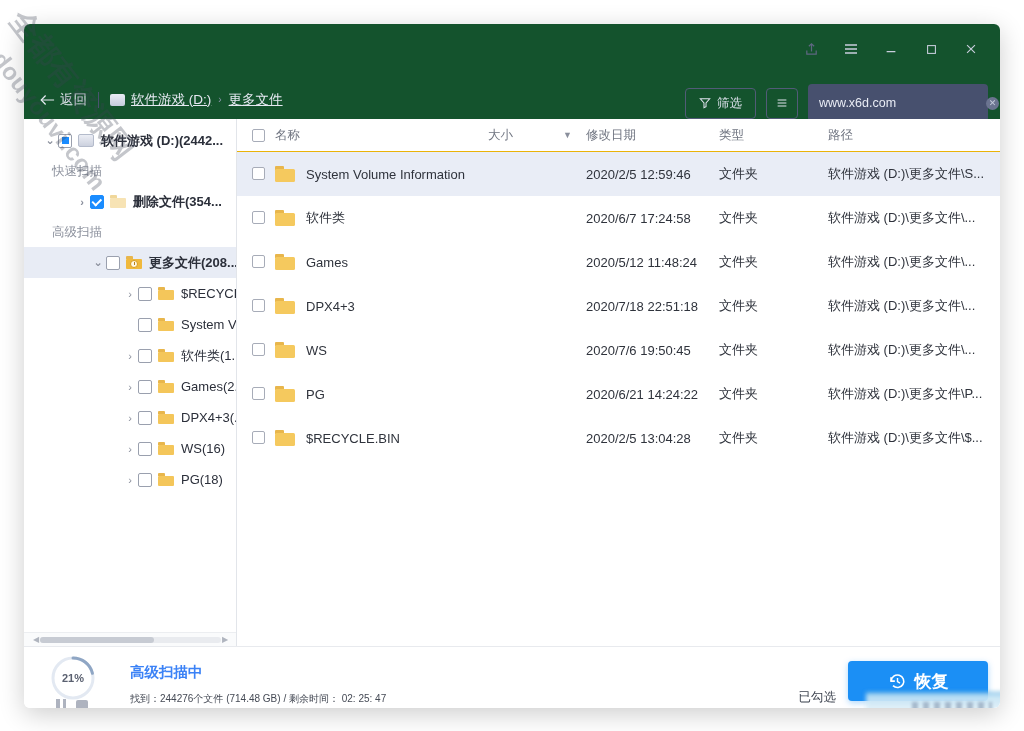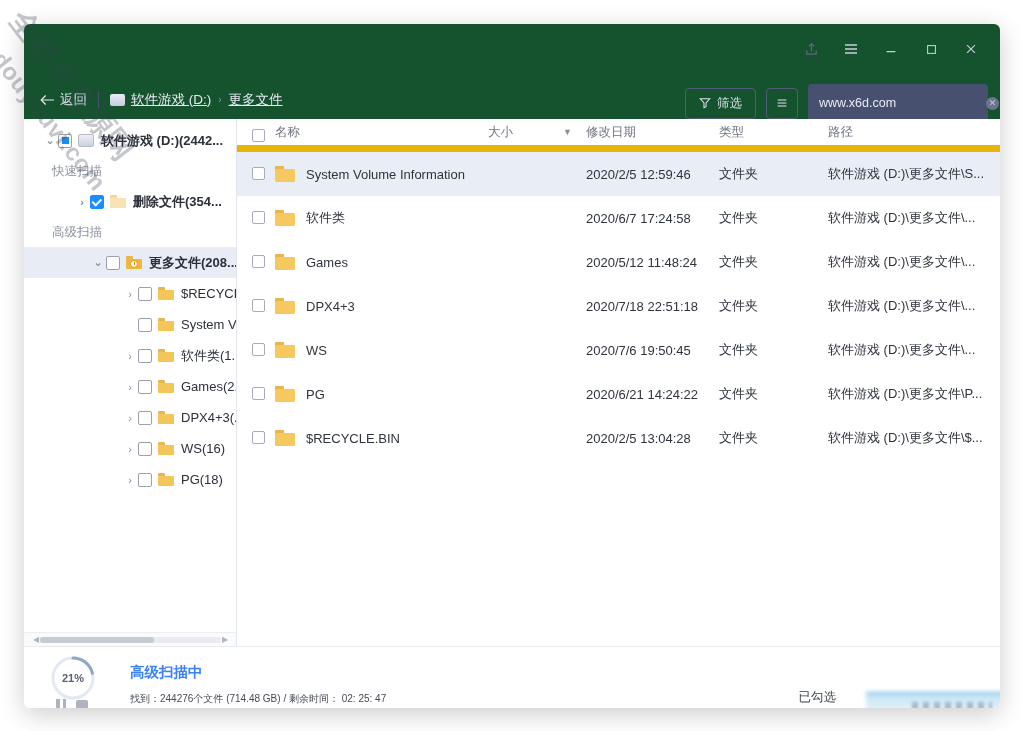--- a/index.html
+++ b/index.html
@@ -171,21 +171,21 @@
     display:flex; align-items:center; padding:0 8px;
   }
   .sb-track { flex:1; height:6px; background:#e9ebef; border-radius:3px; position:relative; }
   .sb-thumb { position:absolute; left:0; top:0; width:63%; height:6px; background:#c7cbd3; border-radius:3px; }
   .sb-arrow { color:#b0b5bf; font-size:8px; width:8px; text-align:center; }
 
   
   .filelist { position:absolute; left:213px; top:0; width:763px; height:527px; background:#fff; }
   .lhead {
     height:33px; display:flex; align-items:center;
-    border-bottom:7px solid #eab308; font-size:12.5px; color:#6f7480;
+    border-bottom:1px solid #eab308; font-size:12.5px; color:#6f7480;
     position:relative;
     text-decoration:underline;
   }
   .hcb {
     position:absolute; left:15px; top:10px;
     width:13px; height:13px; border:1px solid #a7acb8; border-radius:2px; background:#fff;
   }
   .col-name { position:absolute; left:38px; }
   .col-size { position:absolute; left:251px; }
   .col-sort { position:absolute; left:326px; color:#8a8f9c; font-size:9px; }
@@ -554,20 +554,28 @@
         </div>
       </div>
 
       <div class="ftxt">
         <div class="ftitle">高级扫描中</div>
         <div class="fsub">找到：244276个文件 (714.48 GB) / 剩余时间： 02: 25: 47</div>
       </div>
 
       <div class="checked-label">已勾选</div>
 
+      <div class="recover-btn">
+        <svg width="19" height="19" viewBox="0 0 20 20" fill="none" stroke="#ffffff" stroke-width="1.7">
+          <path d="M3.4 9.6a6.6 6.6 0 1 1 1.9 4.8"></path>
+          <path d="M3.2 5.6v4h4"></path>
+          <path d="M10 6.4v3.8l2.6 1.6" stroke-width="1.5"></path>
+        </svg>
+        <span>恢复</span>
+      </div>
     </div>
 
     <div class="blur-overlay"></div>
     <div class="blur-overlay2"></div>
 
   </div>
 
   <div class="wm">
     <span class="w1">全都有资源网</span>
     <span class="w2">douyouvi.com</span>

